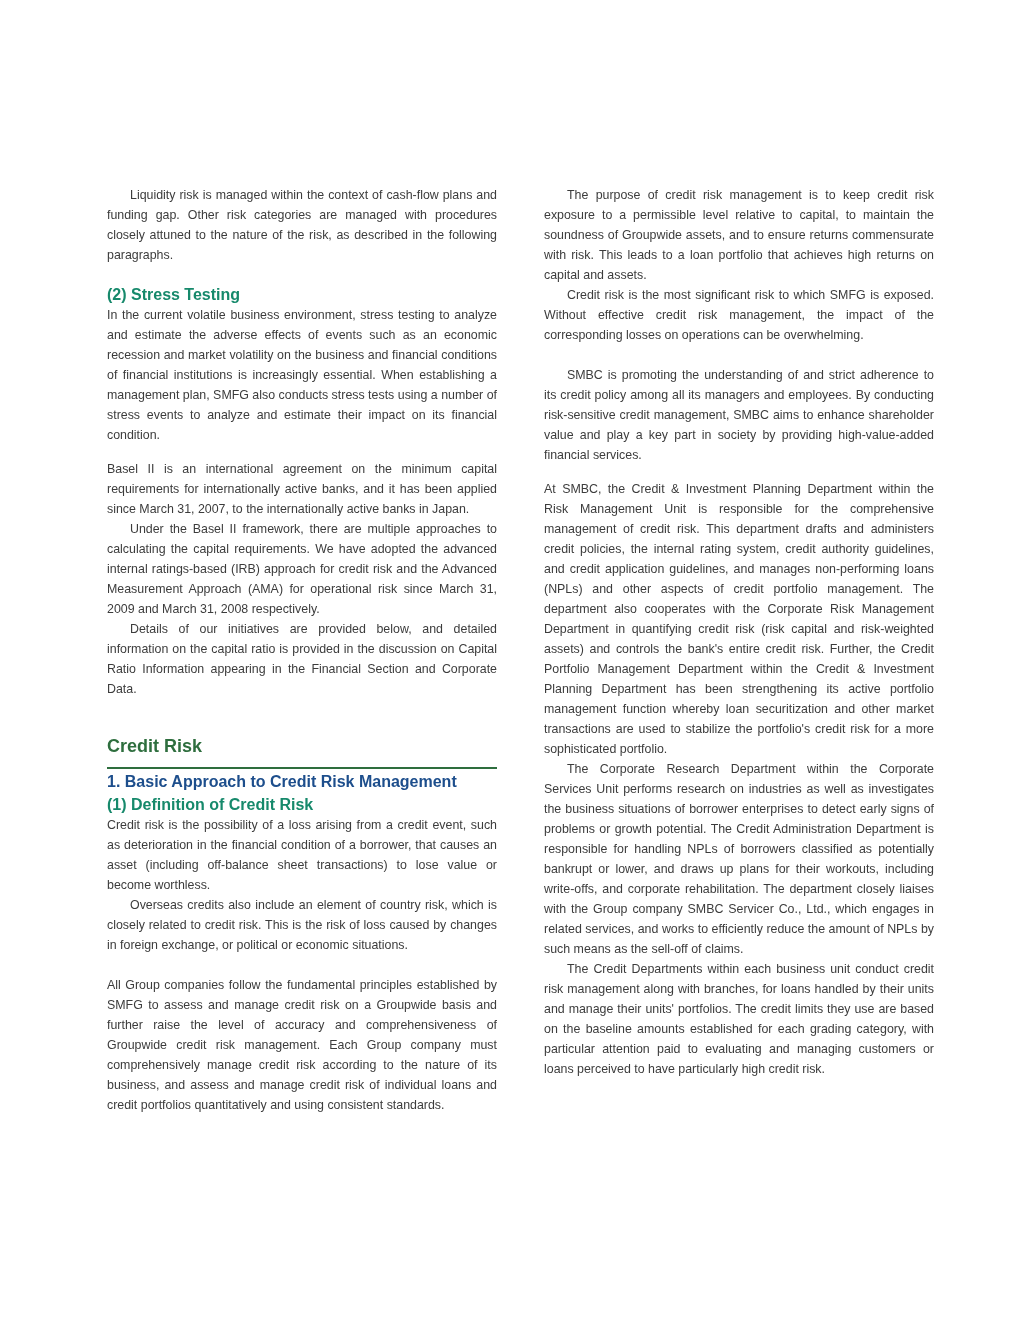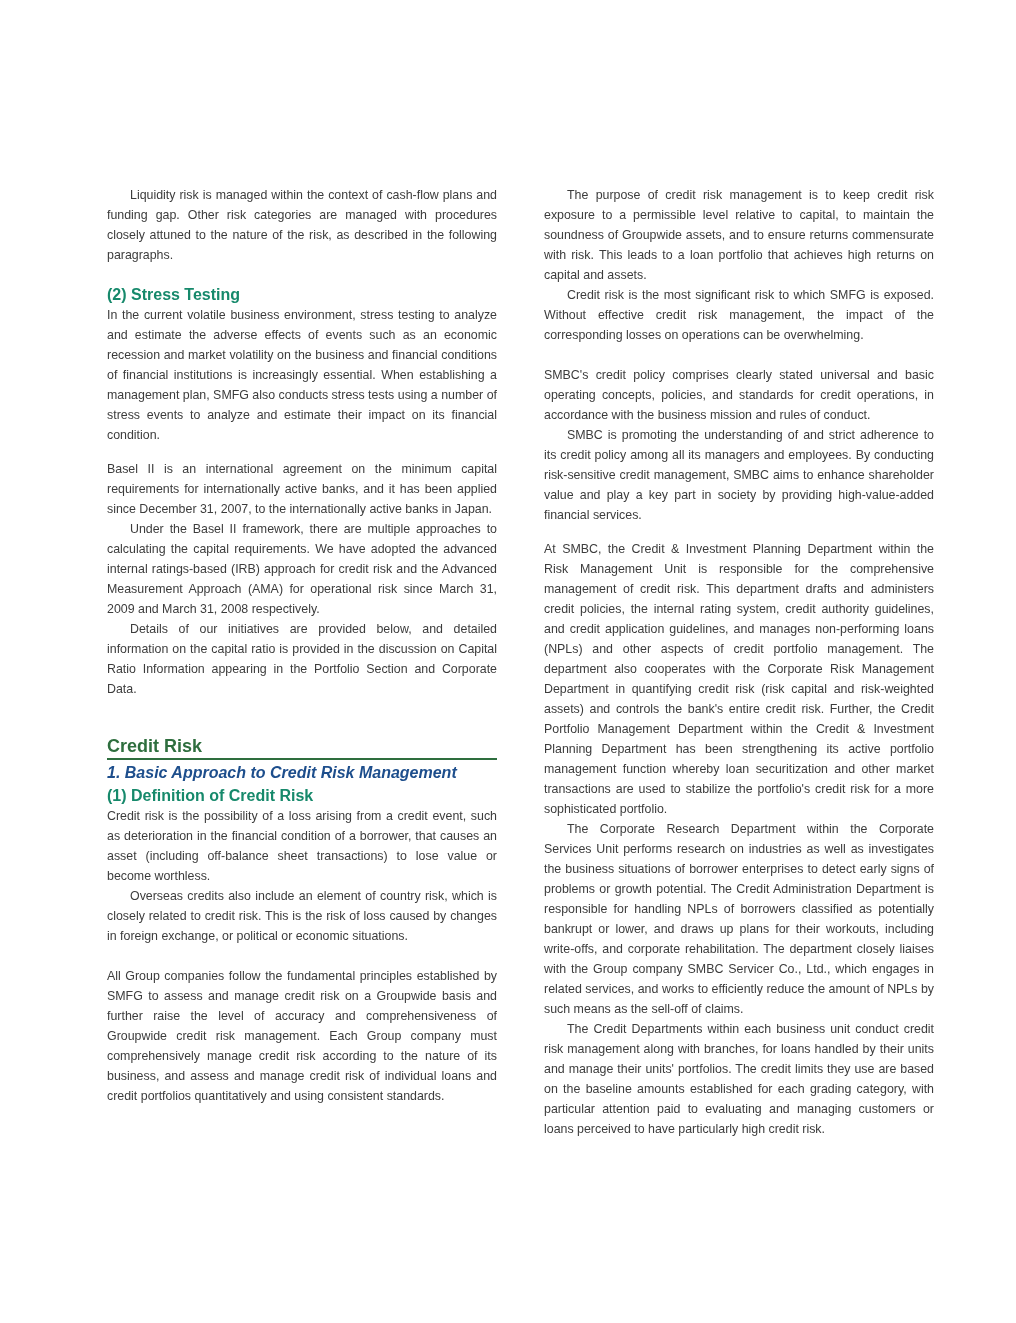--- a/index.html
+++ b/index.html
@@ -6,50 +6,49 @@
   body { width: 1016px; height: 1323px; position: relative; overflow: hidden;
          font-family: "Liberation Sans", sans-serif; color: #3a3a3a; }
   .col { position: absolute; top: 185px; margin-left: 36px; }
   .col-left { left: 71px; width: 390px; }
   .col-right { left: 508px; width: 390px; }
   p { margin: 0; font-size: 12.4px; line-height: 20px; text-align: justify; color: #3c3c3c; }
   p.indent { text-indent: 23px; }
   .h-green { color: #16896b; font-weight: bold; font-size: 16px; line-height: 20px; margin: 0; }
   .h-blue { color: #1d4e8c; font-weight: bold; font-size: 16px; line-height: 20px; margin: 0; }
   .h-section { color: #2e6e3e; font-weight: bold; font-size: 18px; line-height: 22px; margin: 0;
-               border-bottom: 2px solid #2e6e3e; padding-bottom: 1px; }
+               border-bottom: 2px solid #2e6e3e; padding-bottom: 10px; }
   .gap-20 { height: 20px; }
   .gap-14 { height: 14px; }
   .gap-36 { height: 36px; }
 </style>
 </head>
 <body>
 
 <div class="col col-left">
   <p class="indent">Liquidity risk is managed within the context of cash-flow plans and funding gap. Other risk categories are managed with procedures closely attuned to the nature of the risk, as described in the following paragraphs.</p>
   <div class="gap-20"></div>
   <h3 class="h-green">(2) Stress Testing</h3>
   <p>In the current volatile business environment, stress testing to analyze and estimate the adverse effects of events such as an economic recession and market volatility on the business and financial conditions of financial institutions is increasingly essential. When establishing a management plan, SMFG also conducts stress tests using a number of stress events to analyze and estimate their impact on its financial condition.</p>
   <div class="gap-14"></div>
-  <p>Basel II is an international agreement on the minimum capital requirements for internationally active banks, and it has been applied since December 31, 2007, to the internationally active banks in Japan.</p>
+  <p>Basel II is an international agreement on the minimum capital requirements for internationally active banks, and it has been applied since March 31, 2007, to the internationally active banks in Japan.</p>
   <p class="indent">Under the Basel II framework, there are multiple approaches to calculating the capital requirements. We have adopted the advanced internal ratings-based (IRB) approach for credit risk and the Advanced Measurement Approach (AMA) for operational risk since March 31, 2009 and March 31, 2008 respectively.</p>
-  <p class="indent">Details of our initiatives are provided below, and detailed information on the capital ratio is provided in the discussion on Capital Ratio Information appearing in the Portfolio Section and Corporate Data.</p>
+  <p class="indent">Details of our initiatives are provided below, and detailed information on the capital ratio is provided in the discussion on Capital Ratio Information appearing in the Financial Section and Corporate Data.</p>
   <div class="gap-36"></div>
   <h1 class="h-section">Credit Risk</h1>
-  <h2 class="h-blue" style="margin-top:3px;font-style:italic;">1. Basic Approach to Credit Risk Management</h2>
+  <h2 class="h-blue" style="margin-top:3px;">1. Basic Approach to Credit Risk Management</h2>
   <h3 class="h-green" style="margin-top:3px;">(1) Definition of Credit Risk</h3>
   <p>Credit risk is the possibility of a loss arising from a credit event, such as deterioration in the financial condition of a borrower, that causes an asset (including off-balance sheet transactions) to lose value or become worthless.</p>
   <p class="indent">Overseas credits also include an element of country risk, which is closely related to credit risk. This is the risk of loss caused by changes in foreign exchange, or political or economic situations.</p>
   <div class="gap-20"></div>
   <p>All Group companies follow the fundamental principles established by SMFG to assess and manage credit risk on a Groupwide basis and further raise the level of accuracy and comprehensiveness of Groupwide credit risk management. Each Group company must comprehensively manage credit risk according to the nature of its business, and assess and manage credit risk of individual loans and credit portfolios quantitatively and using consistent standards.</p>
 </div>
 
 <div class="col col-right">
   <p class="indent">The purpose of credit risk management is to keep credit risk exposure to a permissible level relative to capital, to maintain the soundness of Groupwide assets, and to ensure returns commensurate with risk. This leads to a loan portfolio that achieves high returns on capital and assets.</p>
   <p class="indent">Credit risk is the most significant risk to which SMFG is exposed. Without effective credit risk management, the impact of the corresponding losses on operations can be overwhelming.</p>
   <div class="gap-20"></div>
-  <p>SMBC's credit policy comprises clearly stated universal and basic operating concepts, policies, and standards for credit operations, in accordance with the business mission and rules of conduct.</p>
   <p class="indent">SMBC is promoting the understanding of and strict adherence to its credit policy among all its managers and employees. By conducting risk-sensitive credit management, SMBC aims to enhance shareholder value and play a key part in society by providing high-value-added financial services.</p>
   <div class="gap-14"></div>
   <p>At SMBC, the Credit &amp; Investment Planning Department within the Risk Management Unit is responsible for the comprehensive management of credit risk. This department drafts and administers credit policies, the internal rating system, credit authority guidelines, and credit application guidelines, and manages non-performing loans (NPLs) and other aspects of credit portfolio management. The department also cooperates with the Corporate Risk Management Department in quantifying credit risk (risk capital and risk-weighted assets) and controls the bank's entire credit risk. Further, the Credit Portfolio Management Department within the Credit &amp; Investment Planning Department has been strengthening its active portfolio management function whereby loan securitization and other market transactions are used to stabilize the portfolio's credit risk for a more sophisticated portfolio.</p>
   <p class="indent">The Corporate Research Department within the Corporate Services Unit performs research on industries as well as investigates the business situations of borrower enterprises to detect early signs of problems or growth potential. The Credit Administration Department is responsible for handling NPLs of borrowers classified as potentially bankrupt or lower, and draws up plans for their workouts, including write-offs, and corporate rehabilitation. The department closely liaises with the Group company SMBC Servicer Co., Ltd., which engages in related services, and works to efficiently reduce the amount of NPLs by such means as the sell-off of claims.</p>
   <p class="indent">The Credit Departments within each business unit conduct credit risk management along with branches, for loans handled by their units and manage their units' portfolios. The credit limits they use are based on the baseline amounts established for each grading category, with particular attention paid to evaluating and managing customers or loans perceived to have particularly high credit risk.</p>
 </div>
 
 </body></html>

